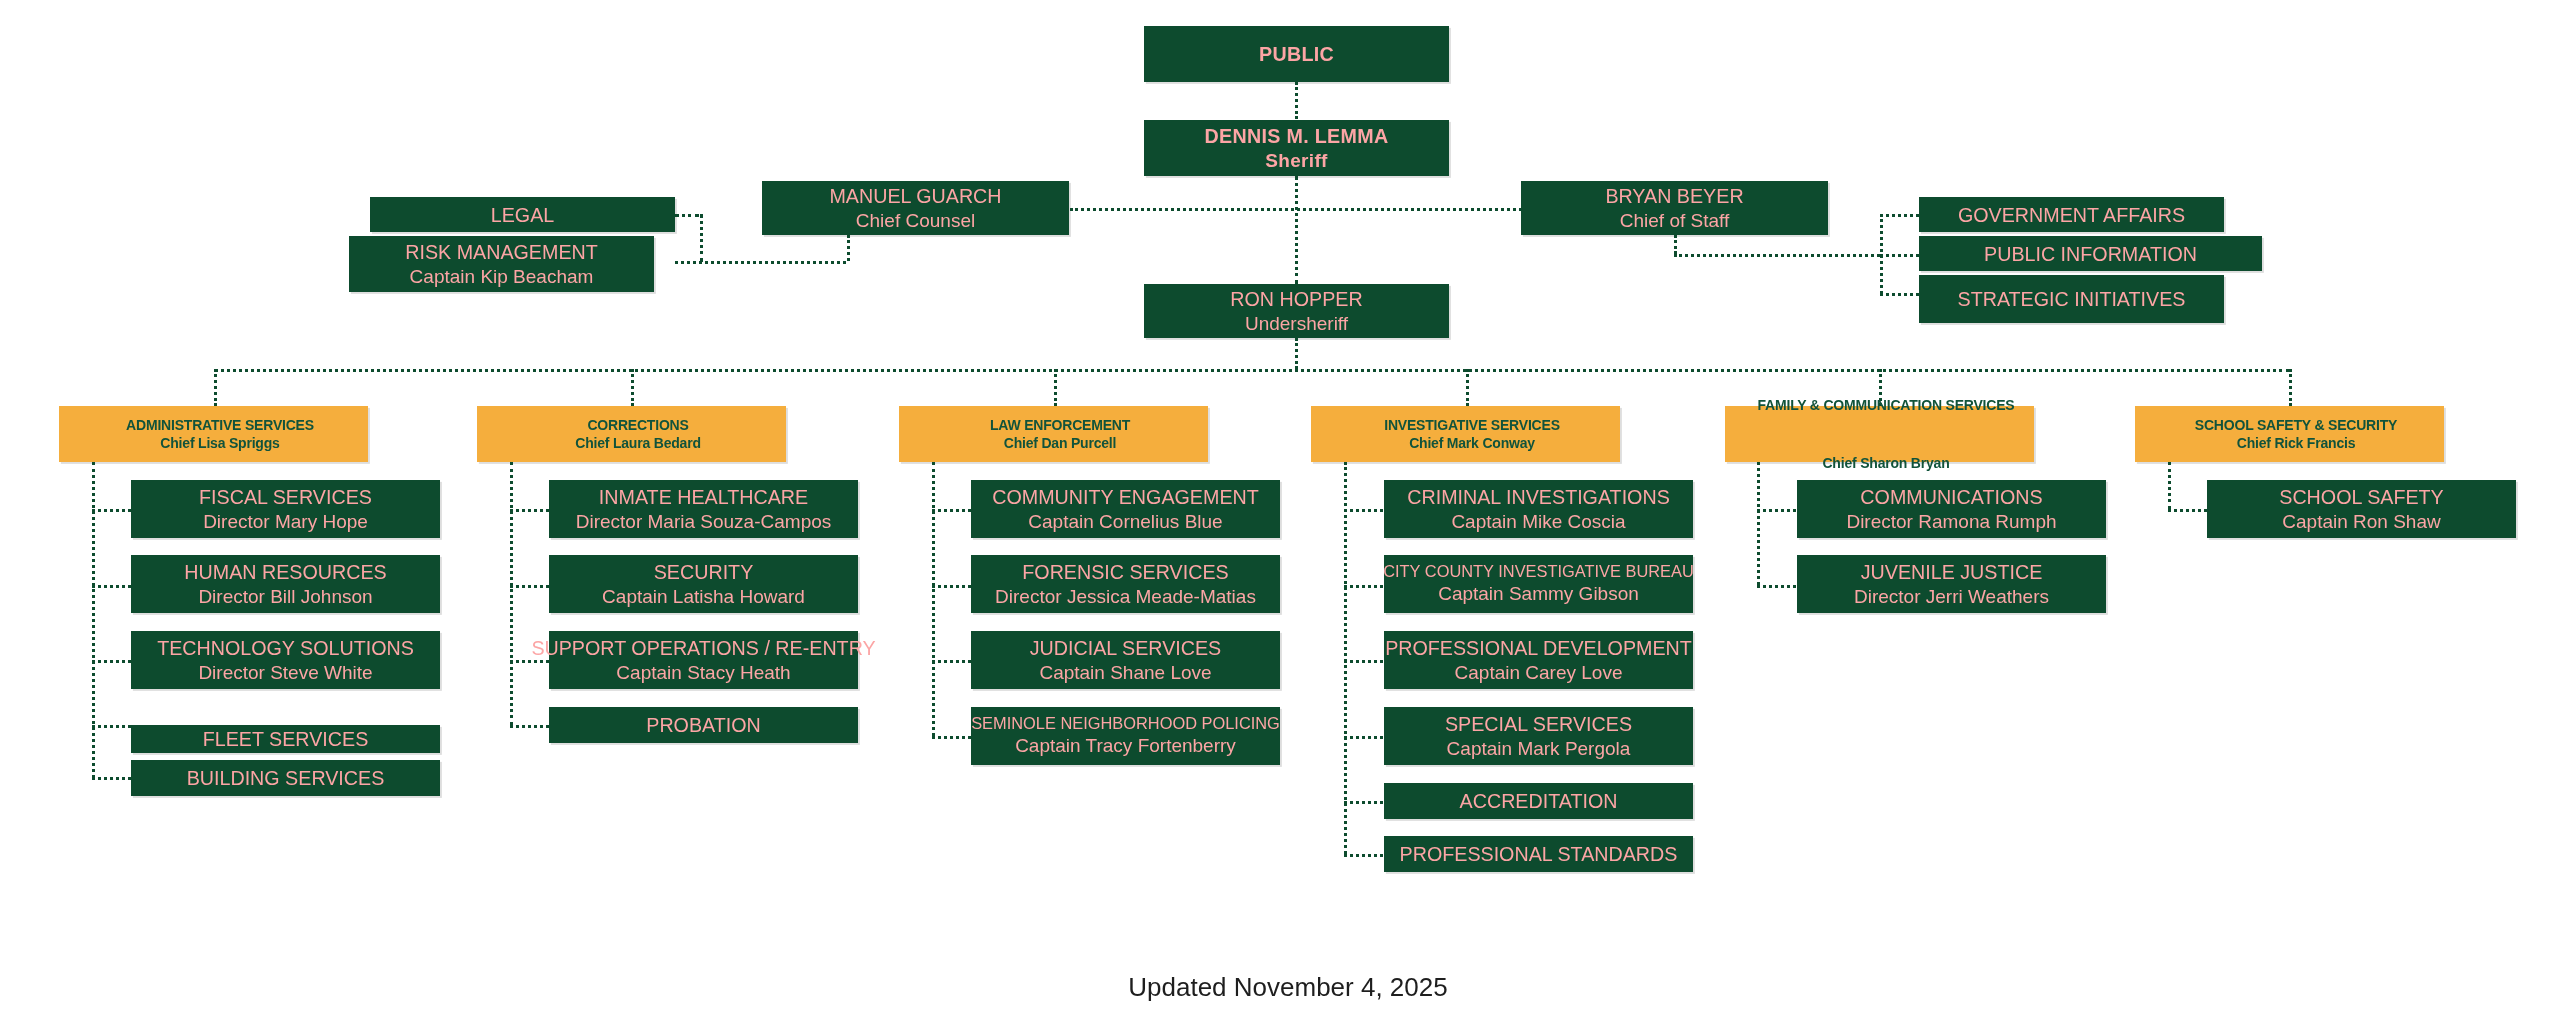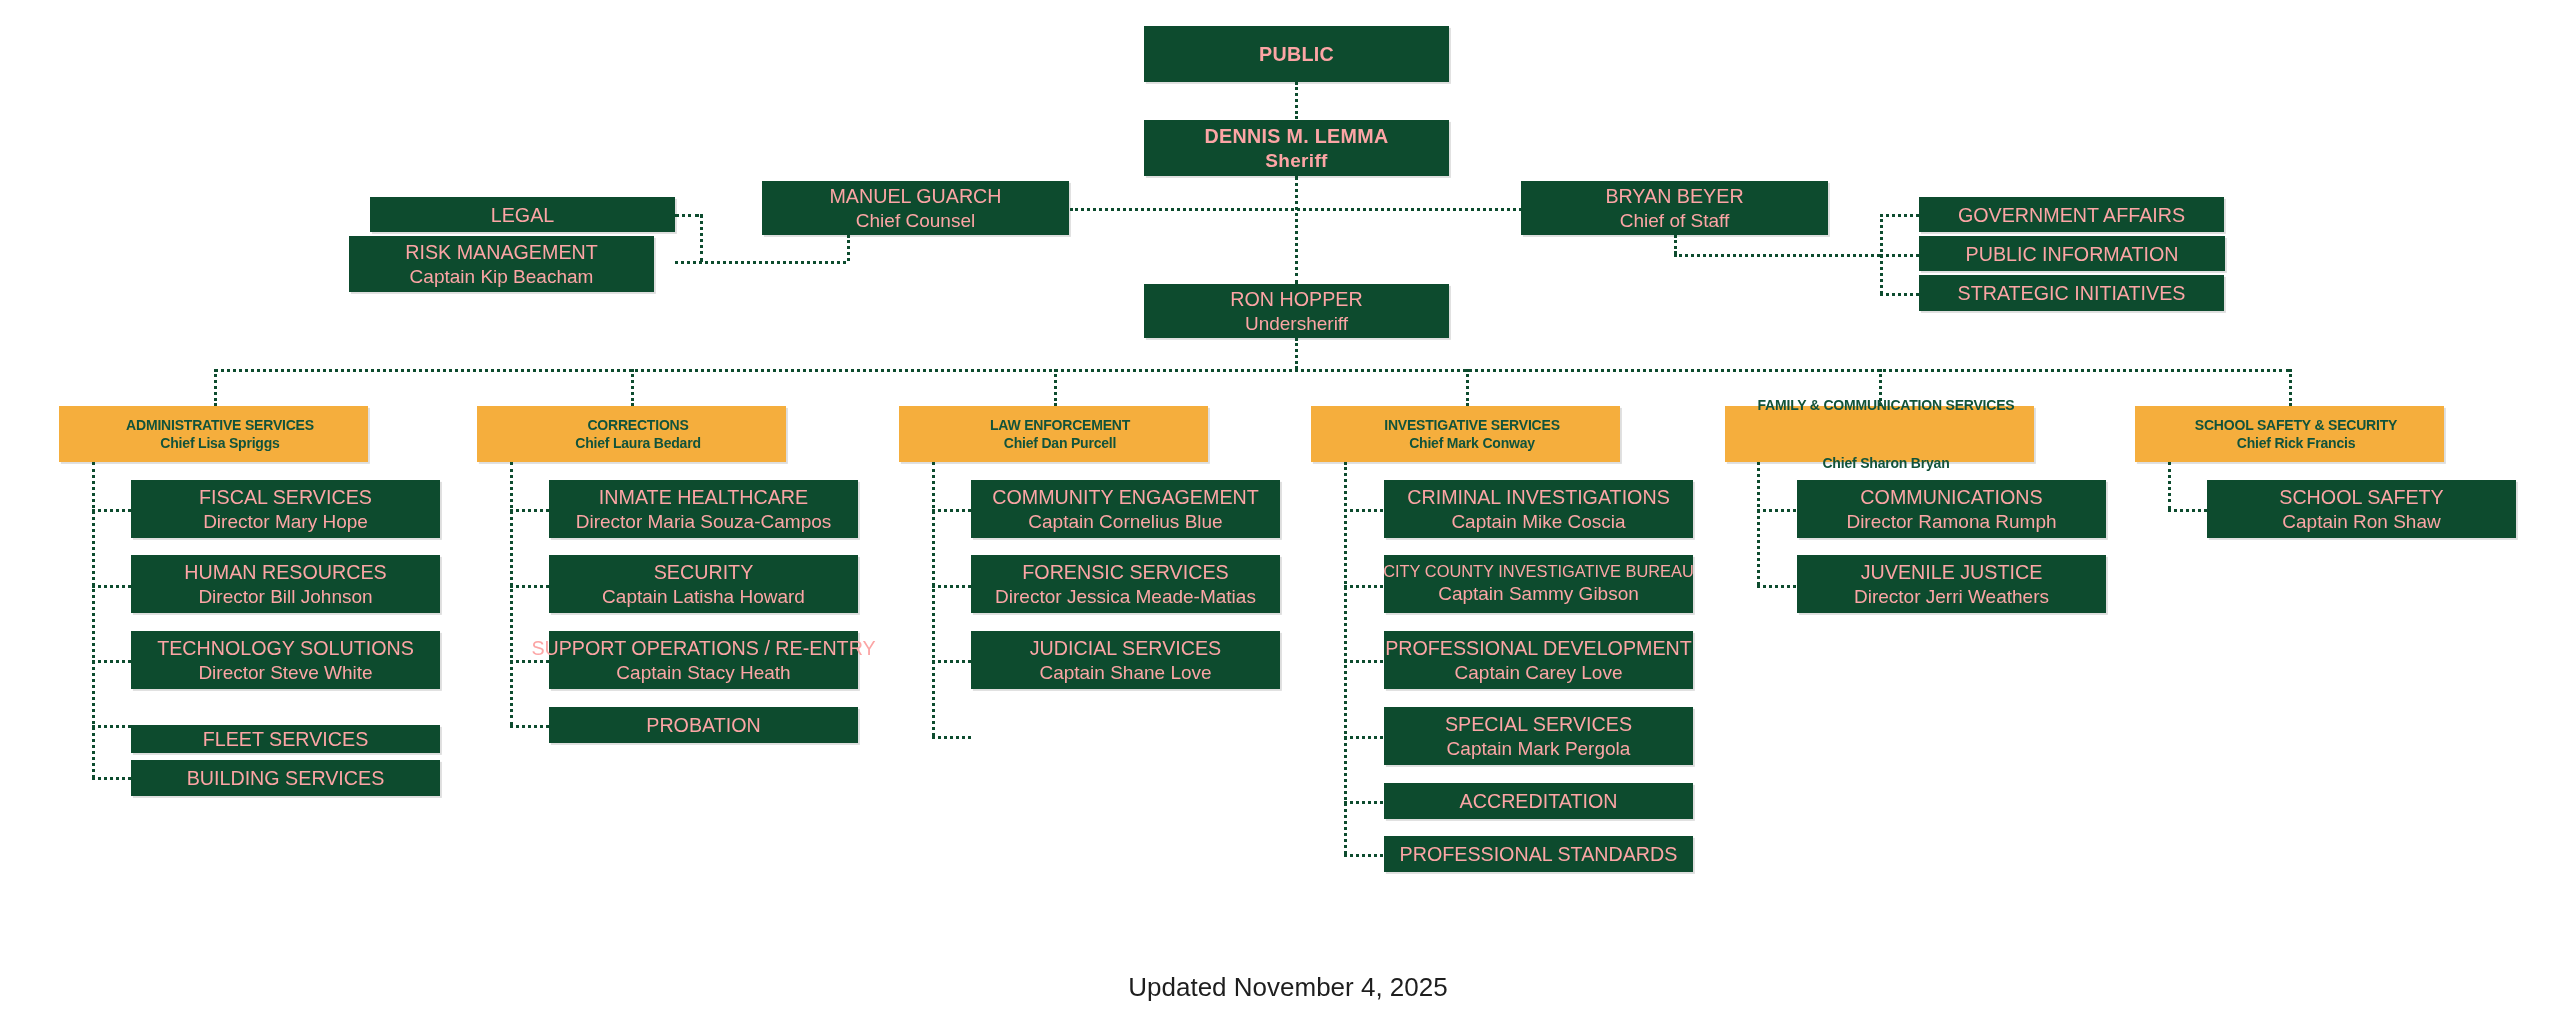--- a/index.html
+++ b/index.html
@@ -72,24 +72,24 @@
   </div>
 
   <div class="box green" style="left:349px;top:236px;width:305px;height:56px;">
     <div class="t1">RISK MANAGEMENT</div>
     <div class="t2">Captain Kip Beacham</div>
   </div>
 
   <div class="box green" style="left:1919px;top:197px;width:305px;height:35px;">
     <div class="t1">GOVERNMENT AFFAIRS</div>
   </div>
-  <div class="box green" style="left:1919px;top:236px;width:306px;height:35px;justify-content:center;">
+  <div class="box green" style="left:1919px;top:236px;width:343px;height:35px;justify-content:center;">
     <div class="t1">PUBLIC INFORMATION</div>
   </div>
-  <div class="box green" style="left:1919px;top:275px;width:305px;height:36px;">
+  <div class="box green" style="left:1919px;top:275px;width:305px;height:48px;">
     <div class="t1">STRATEGIC INITIATIVES</div>
   </div>
 
   <div class="box green" style="left:1144px;top:284px;width:305px;height:54px;">
     <div class="t1">RON HOPPER</div>
     <div class="t2">Undersheriff</div>
   </div>
 
   <div class="vline" style="left:1295px;top:82px;height:37px;"></div>
   <div class="vline" style="left:1295px;top:176px;height:108px;"></div>
@@ -187,20 +187,24 @@
     <div class="t2">Captain Cornelius Blue</div>
   </div>
   <div class="box green" style="left:971px;top:555px;width:309px;height:58px;">
     <div class="t1">FORENSIC SERVICES</div>
     <div class="t2">Director Jessica Meade-Matias</div>
   </div>
   <div class="box green" style="left:971px;top:631px;width:309px;height:58px;">
     <div class="t1">JUDICIAL SERVICES</div>
     <div class="t2">Captain Shane Love</div>
   </div>
+  <div class="box green sm1" style="left:971px;top:707px;width:309px;height:58px;">
+    <div class="t1">SEMINOLE NEIGHBORHOOD POLICING</div>
+    <div class="t2">Captain Tracy Fortenberry</div>
+  </div>
 
   <div class="box head" style="left:1311px;top:406px;width:309px;height:56px;">
     <div class="t1">INVESTIGATIVE SERVICES</div>
     <div class="t2">Chief Mark Conway</div>
   </div>
   <div class="vline" style="left:1344px;top:462px;height:392px;"></div>
   <div class="hline" style="left:1344px;top:509px;width:39px;"></div>
   <div class="hline" style="left:1344px;top:585px;width:39px;"></div>
   <div class="hline" style="left:1344px;top:660px;width:39px;"></div>
   <div class="hline" style="left:1344px;top:736px;width:39px;"></div>

